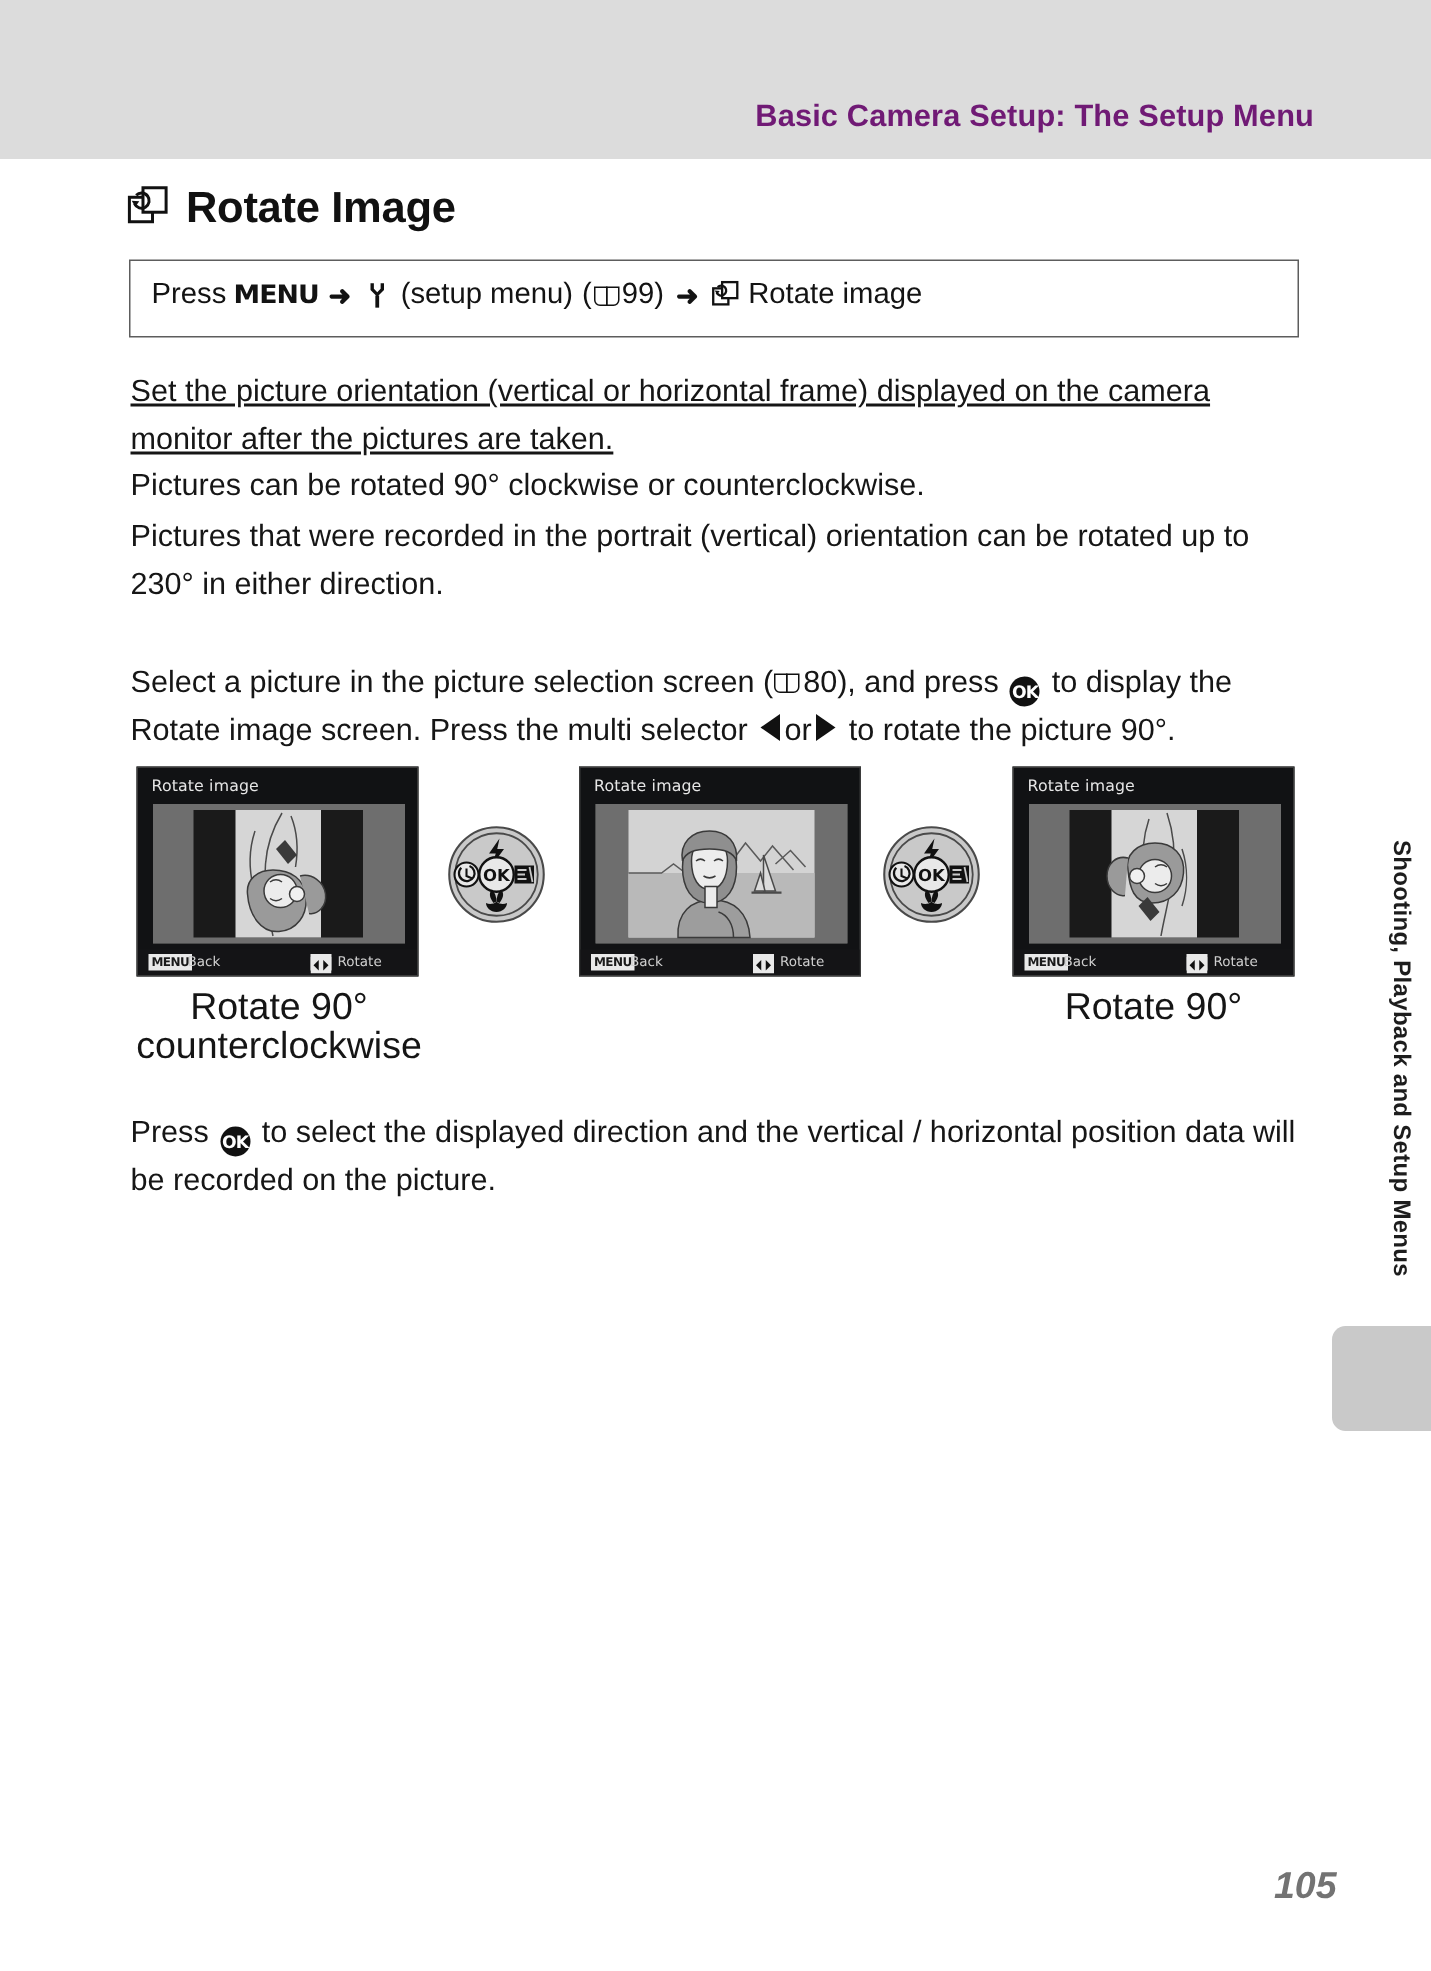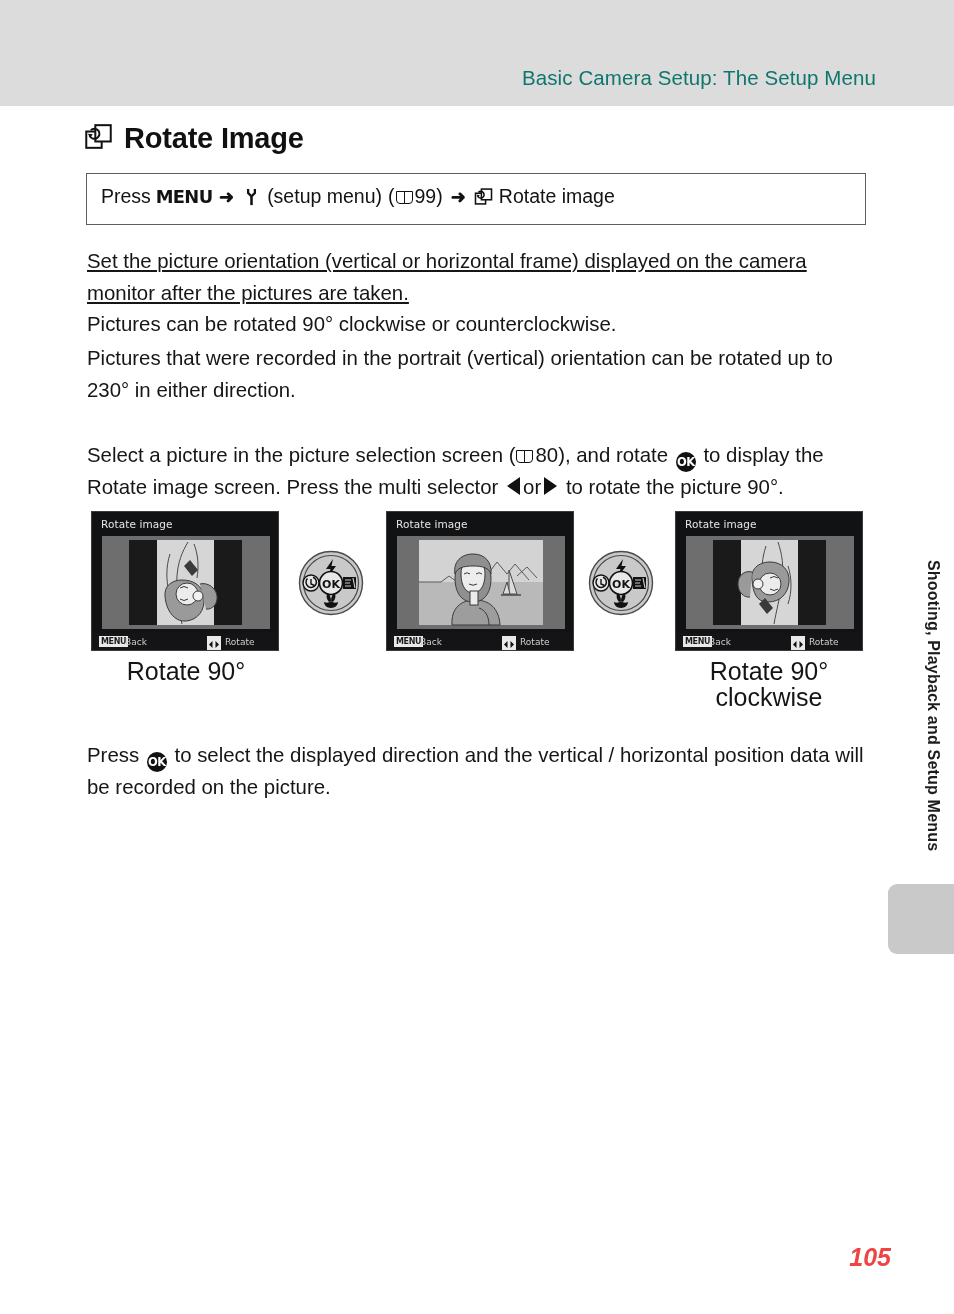--- a/index.html
+++ b/index.html
@@ -10,22 +10,22 @@
     color:#1a1a1a;
     -webkit-font-smoothing:antialiased;
   }
   
   #header-band{
     position:absolute;left:0;top:0;width:954px;height:106px;
     background:#dcdcdc;
   }
   #header-title{
     position:absolute;right:78px;top:66px;
-    font-size:20.5px;font-weight:400;letter-spacing:.1px;
-    color:#0f766e;white-space:nowrap;
+    font-size:20.5px;font-weight:700;letter-spacing:.1px;
+    color:#701a75;white-space:nowrap;
   }
   
   #section-heading{
     position:absolute;left:84px;top:122px;
     display:flex;align-items:center;gap:11px;
   }
   #section-heading .h-title{
     font-size:29px;font-weight:bold;letter-spacing:-.2px;color:#111;
   }
   .rotimg-icon{display:inline-block;position:relative;}
@@ -120,21 +120,21 @@
     font-size:16px;font-weight:600;color:#1d1d1d;letter-spacing:.2px;
     white-space:nowrap;
   }
   #side-tab-block{
     position:absolute;right:0px;top:884px;width:66px;height:70px;
     background:#c9c9c9;border-radius:9px 0 0 9px;
   }
   
   #page-number{
     position:absolute;right:63px;bottom:42px;
-    font-size:25px;font-weight:bold;font-style:italic;color:#ef4444;
+    font-size:25px;font-weight:bold;font-style:italic;color:#737373;
   }
 </style>
 </head>
 <body>
 
 <div id="header-band"></div>
 <div id="header-title">Basic Camera Setup: The Setup Menu</div>
 
 <div id="section-heading">
   <span class="rotimg-icon">
@@ -183,21 +183,21 @@
     <span class="sp"></span>
     <span>Rotate image</span>
   </div>
 </div>
 
 <div class="para" id="para1">Set the picture orientation (vertical or horizontal frame) displayed on the camera monitor after the pictures are taken.</div>
 <div class="para" id="para2">Pictures can be rotated 90° clockwise or counterclockwise.</div>
 <div class="para" id="para3">Pictures that were recorded in the portrait (vertical) orientation can be rotated up to 230° in either direction.</div>
 
 <div class="para" id="para4">
-  <span>Select a picture in the picture selection screen (</span><span class="book-icon"></span><span>80</span><span>), and rotate</span>
+  <span>Select a picture in the picture selection screen (</span><span class="book-icon"></span><span>80</span><span>), and press</span>
   <span class="ok-badge">OK</span>
   <span>to display the Rotate image screen. Press the multi selector</span>
   <span class="tri tri-l"></span><span>or</span><span class="tri tri-r"></span>
   <span>to rotate the picture 90°.</span>
 </div>
 
 <div class="para" id="para5">
   <span>Press</span>
   <span class="ok-badge">OK</span>
   <span>to select the displayed direction and the vertical / horizontal position data will be recorded on the picture.</span>
@@ -378,22 +378,22 @@
     <g>
       <path d="M33 58 C29 58 26 55 26 52 C28 53 31 53 33 51 C35 53 38 53 40 52 C40 55 37 58 33 58 Z" fill="#111"></path>
       <path d="M31 52 C28 48 28 45 30 43 C32 45 33 48 33 51" fill="#111"></path>
       <path d="M35 52 C38 48 38 45 36 43 C34 45 33 48 33 51" fill="#111"></path>
     </g>
   </svg>
 </div>
 
 <div class="caption" style="left:88px;top:658px;width:196px;">
   <div>Rotate 90°</div>
+  <div>counterclockwise</div>
 </div>
 <div class="caption" style="left:671px;top:658px;width:196px;">
   <div>Rotate 90°</div>
-  <div>clockwise</div>
 </div>
 
 <div id="side-tab-text">Shooting, Playback and Setup Menus</div>
 <div id="side-tab-block"></div>
 
 <div id="page-number">105</div>
 
 </body></html>

